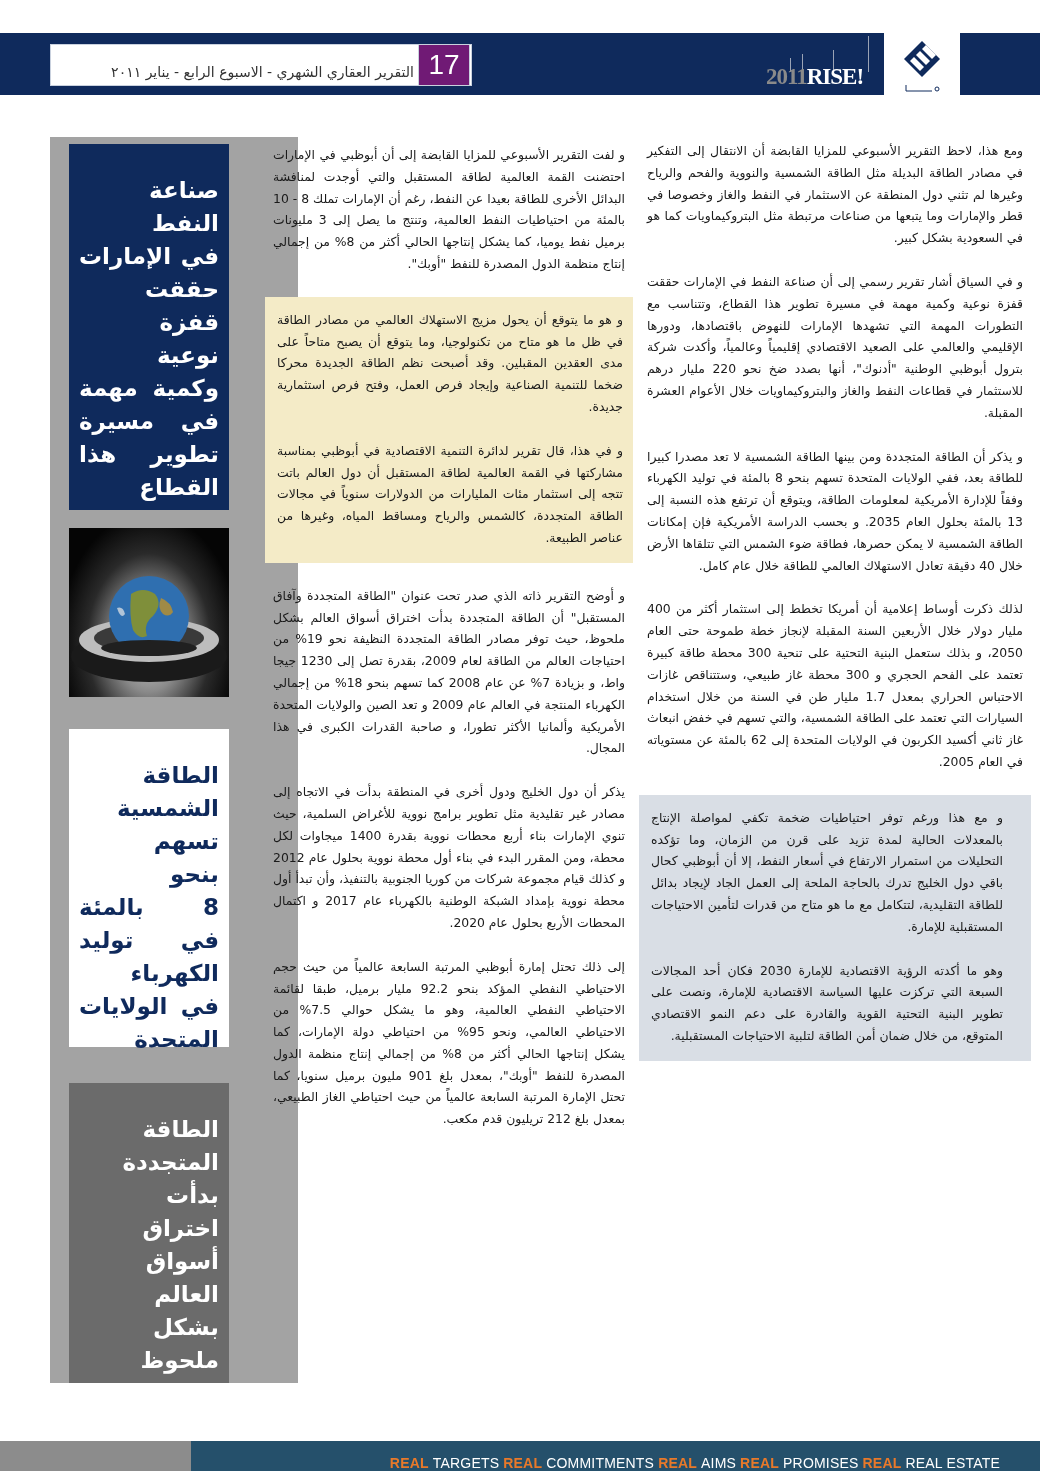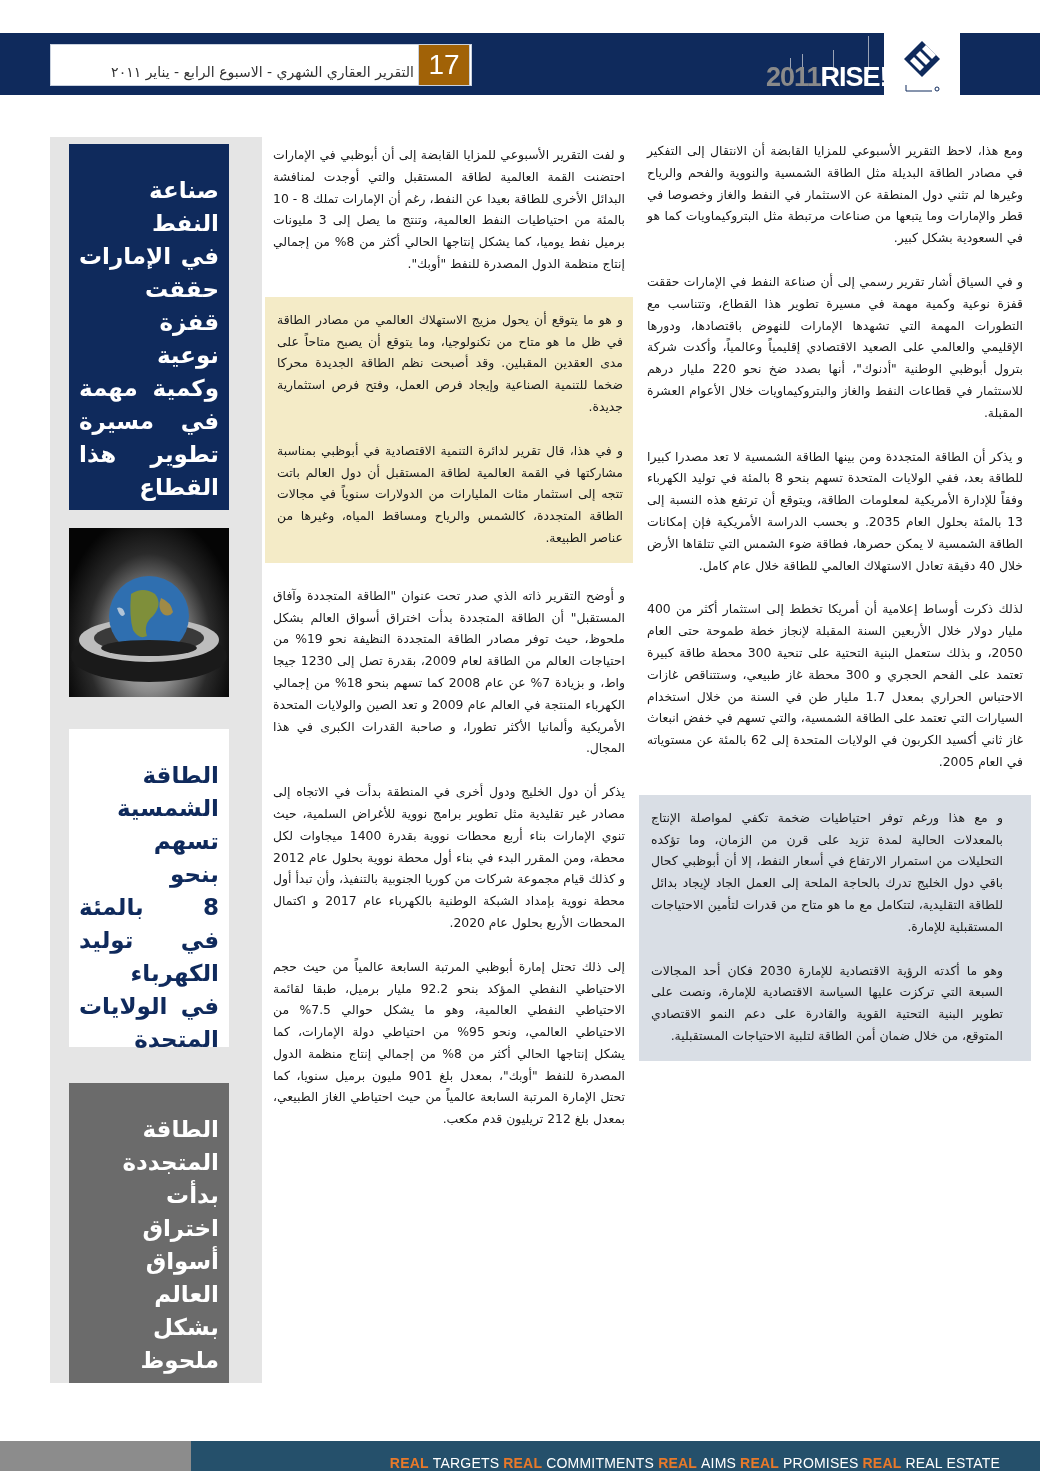--- a/index.html
+++ b/index.html
@@ -16,48 +16,48 @@
   .header-bar-right {
     position: absolute; left: 960px; top: 33px; width: 80px; height: 62px;
     background: #0f2a5c;
   }
   .header-box {
     position: absolute; left: 50px; top: 44px; width: 420px; height: 40px;
     background: #ffffff; border: 1px solid #c9d1de;
   }
   .page-num {
     position: absolute; left: 418px; top: 44px; width: 52px; height: 42px;
-    background: #a16207; color: #ffffff;
+    background: #701a75; color: #ffffff;
     font-family: "Liberation Sans", sans-serif; font-size: 28px;
     display: flex; align-items: center; justify-content: center;
     border: 1px solid #c9d1de; box-sizing: border-box;
   }
   .header-title {
     position: absolute; left: 58px; top: 44px; width: 356px; height: 56px;
     direction: rtl; font-size: 14px; color: #333;
     display: flex; align-items: center; justify-content: flex-start;
     font-family: "DejaVu Sans", sans-serif;
   }
   .rise-text {
     position: absolute; left: 766px; top: 60px;
-    font-family: Liberation Sans, sans-serif; font-weight: bold; font-size: 27px;
+    font-family: Liberation Serif, serif; font-weight: bold; font-size: 23px;
     letter-spacing: -1px; line-height: 34px;
   }
   .rise-text .yr { color: #8a8a8a; }
   .rise-text .rs { color: #ffffff; }
   .rise-ticks span {
     position: absolute; width: 1px; background: #9aa3b5;
   }
   .maraya-logo {
     position: absolute; left: 892px; top: 33px; width: 60px; height: 62px;
   }
   
   .sidebar {
-    position: absolute; left: 50px; top: 137px; width: 212px; height: 1246px;
-    background: #e5e5e5;
+    position: absolute; left: 50px; top: 137px; width: 248px; height: 1246px;
+    background: #a3a3a3;
   }
   .pull-box {
     position: absolute; left: 19px; width: 160px; box-sizing: border-box;
     direction: rtl; text-align: justify; text-align-last: justify;
     font-family: "DejaVu Sans", sans-serif; font-weight: bold;
     font-size: 23px; line-height: 33px; padding: 12px 10px 0 10px;
   }
   .pull-box div { text-align-last: justify; white-space: nowrap; }
   .pull1 { top: 7px; height: 366px; background: #0f2a5c; color: #ffffff; padding-top: 30px; }
   .pull2 { top: 592px; height: 318px; background: #ffffff; color: #0f2a5c; padding-top: 30px; }

